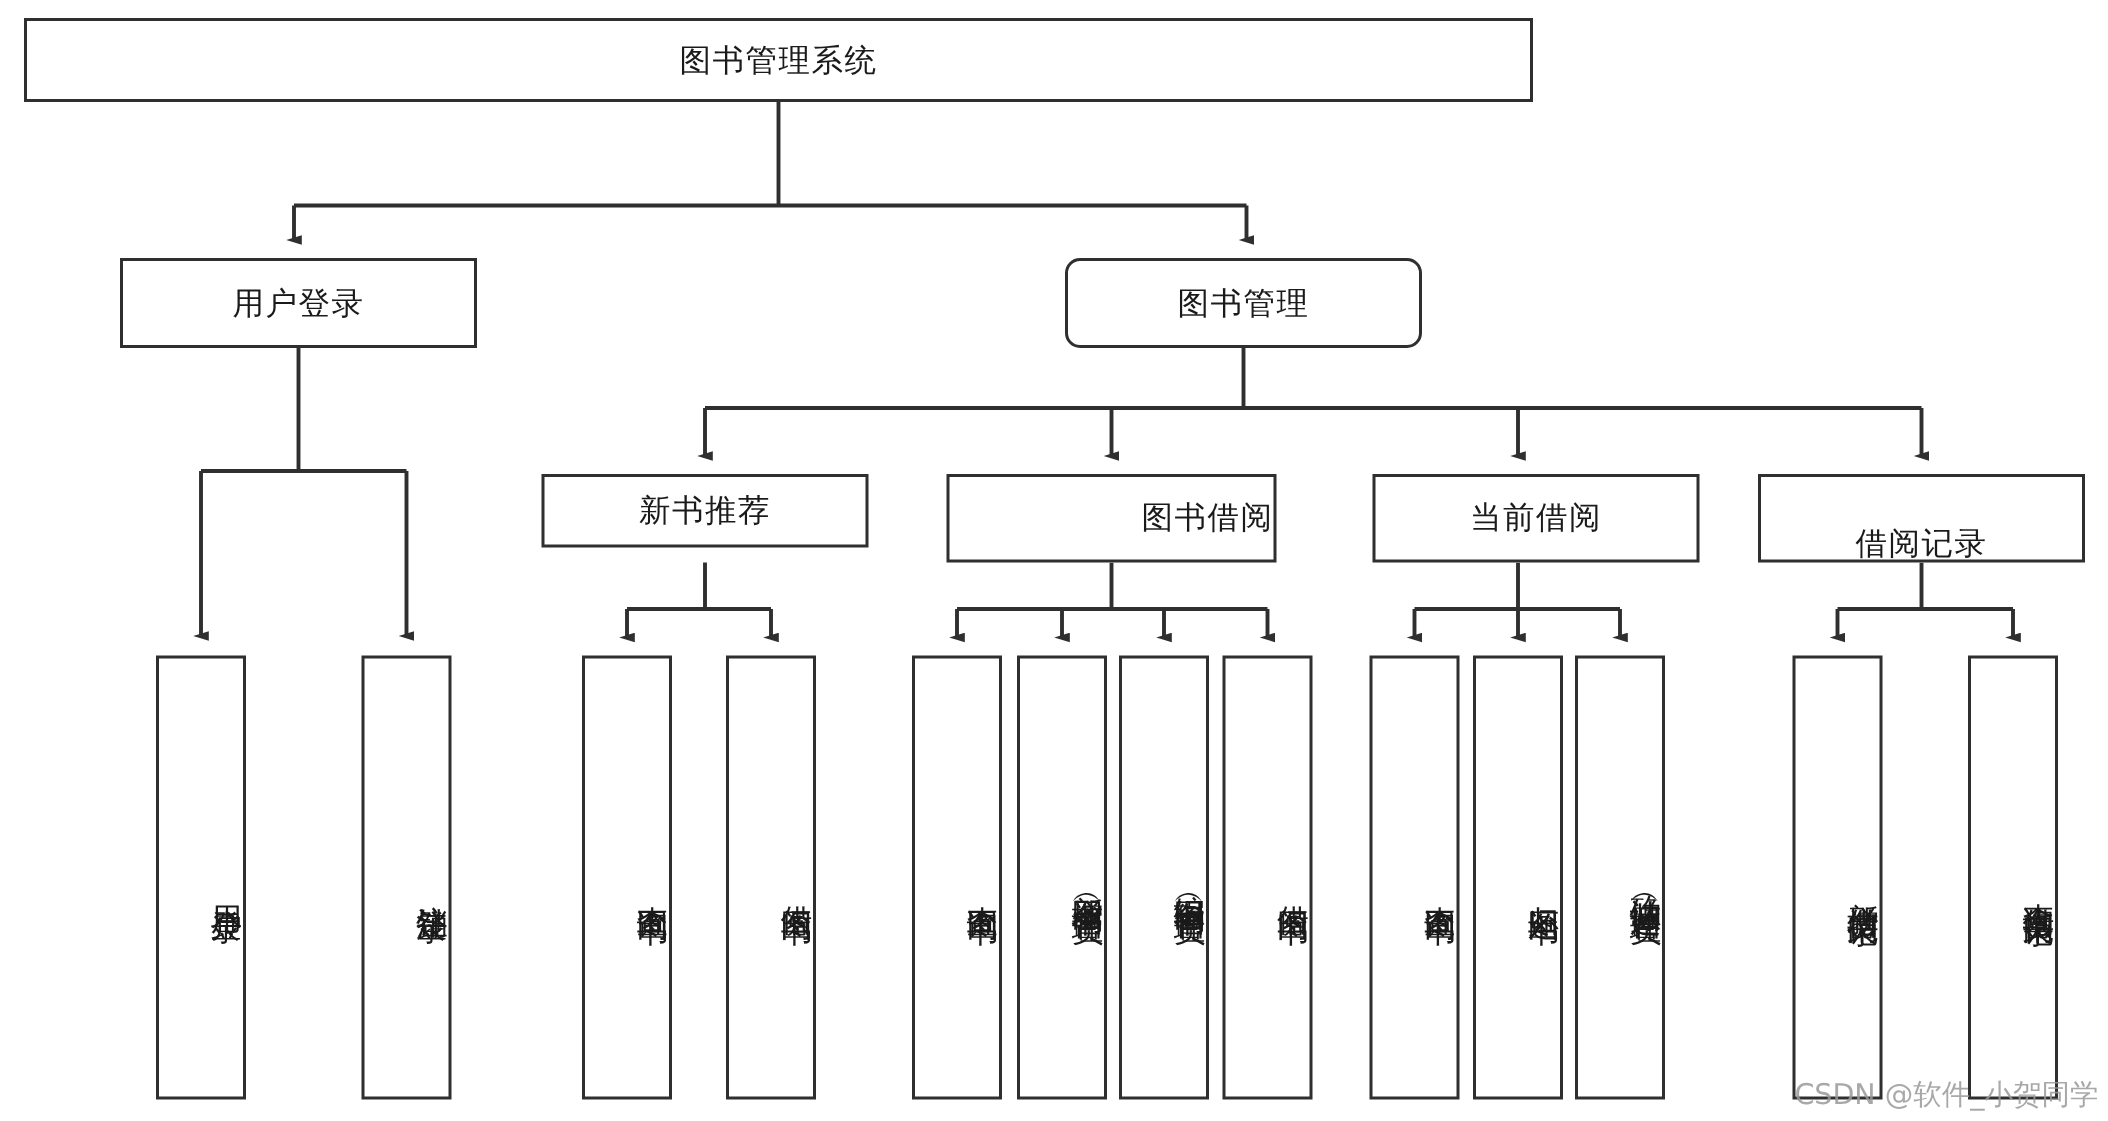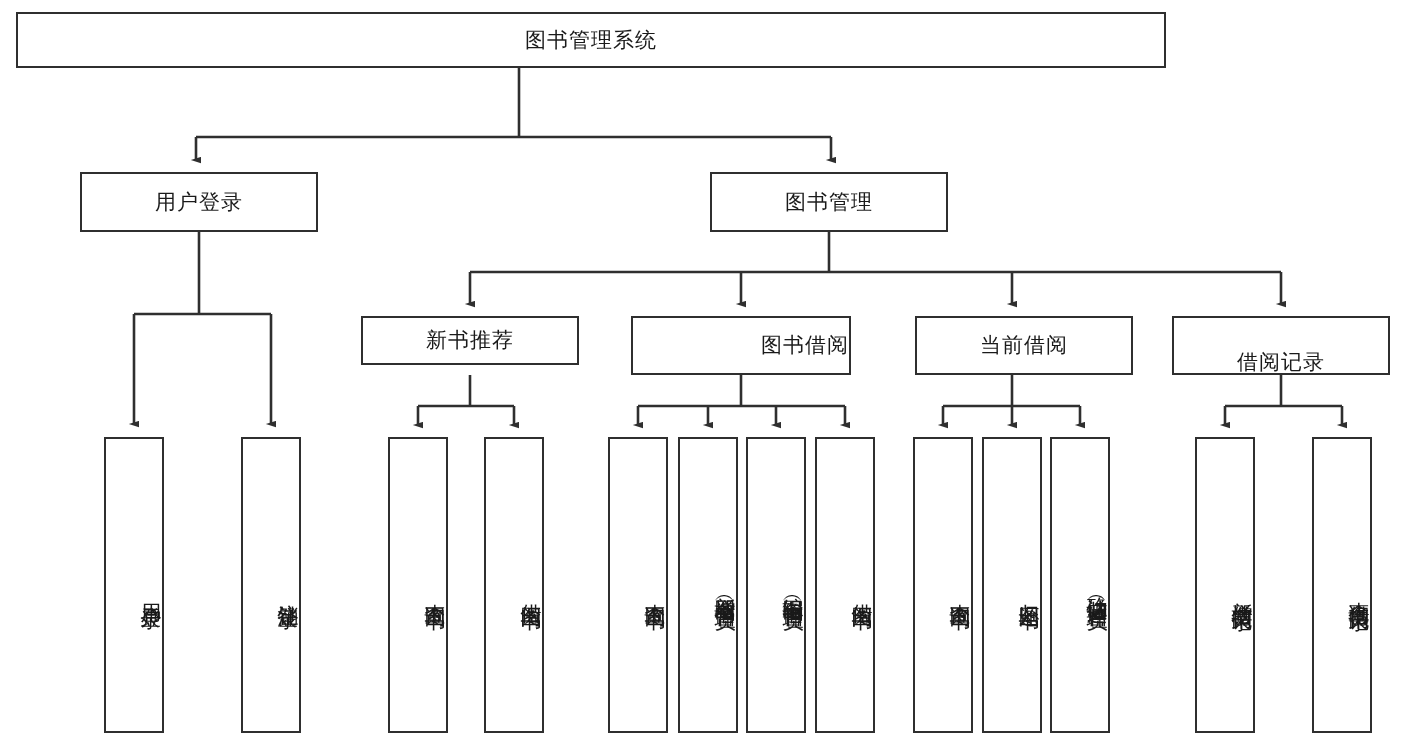--- a/index.html
+++ b/index.html
@@ -117,28 +117,28 @@
       <path d="M1012,406 L1012,425" marker-end="url(#arrow)"></path>
       <path d="M1080,406 L1080,425" marker-end="url(#arrow)"></path>
 
       <path d="M1281,375 L1281,406"></path>
       <path d="M1225,406 L1342,406"></path>
       <path d="M1225,406 L1225,425" marker-end="url(#arrow)"></path>
       <path d="M1342,406 L1342,425" marker-end="url(#arrow)"></path>
     </g>
   </svg>
 
-  <div class="node horiz" id="n-root" style="left: 16px; top: 12px; width: 1150px; height: 56px;">
+  <div class="node horiz" id="n-root" style="left: 16px; top: 12px; width: 1006px; height: 56px;">
     <span class="node-label">图书管理系统</span>
   </div>
 
   <div class="node horiz" id="n-l2-0" style="left: 80px; top: 172px; width: 238px; height: 60px;">
     <span class="node-label">用户登录</span>
   </div>
-  <div class="node horiz" id="n-l2-1" style="left: 710px; top: 172px; width: 238px; height: 60px;">
+  <div class="node horiz" id="n-l2-1" style="left: 710px; top: 172px; width: 238px; height: 60px; border-radius: 10px;">
     <span class="node-label">图书管理</span>
   </div>
 
   <div class="node horiz" id="n-l3-0" style="left: 361px; top: 316px; width: 218px; height: 49px;">
     <span class="node-label">新书推荐</span>
   </div>
   <div class="node horiz" id="n-l3-1" style="left: 631px; top: 316px; width: 220px; height: 59px; justify-content: flex-end;">
     <span class="node-label">图书借阅</span>
   </div>
   <div class="node horiz" id="n-l3-2" style="left: 903px; top: 316px; width: 218px; height: 59px; margin-left: 12px;">
@@ -181,13 +181,14 @@
   <div class="node vert topal" id="n-leaf-10" style="left: 1050px; top: 437px; width: 60px; height: 296px;">
     <span class="node-label">确认归还（管理员）</span>
   </div>
   <div class="node vert" id="n-leaf-11" style="left: 1195px; top: 437px; width: 60px; height: 296px;">
     <span class="node-label">新增借阅记录</span>
   </div>
   <div class="node vert" id="n-leaf-12" style="left: 1312px; top: 437px; width: 60px; height: 296px;">
     <span class="node-label">查询借阅记录</span>
   </div>
 
+  <div class="watermark">CSDN @软件_小贺同学</div>
 </div>
 
 </body></html>

